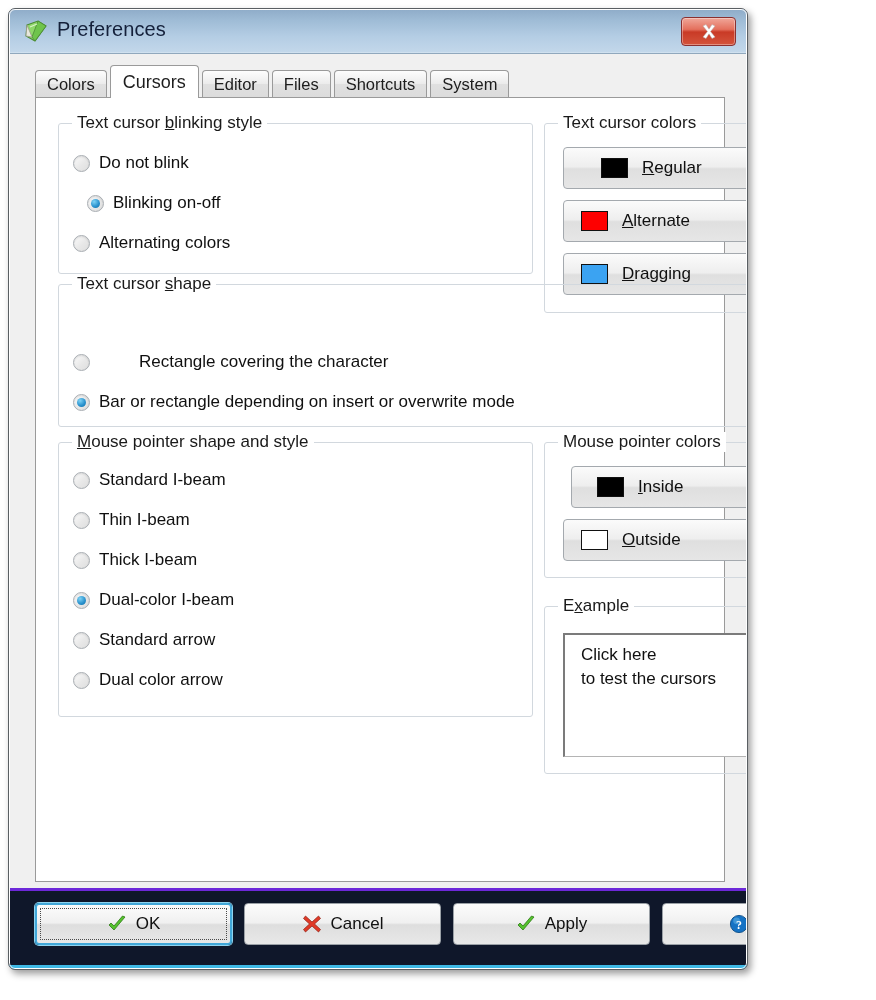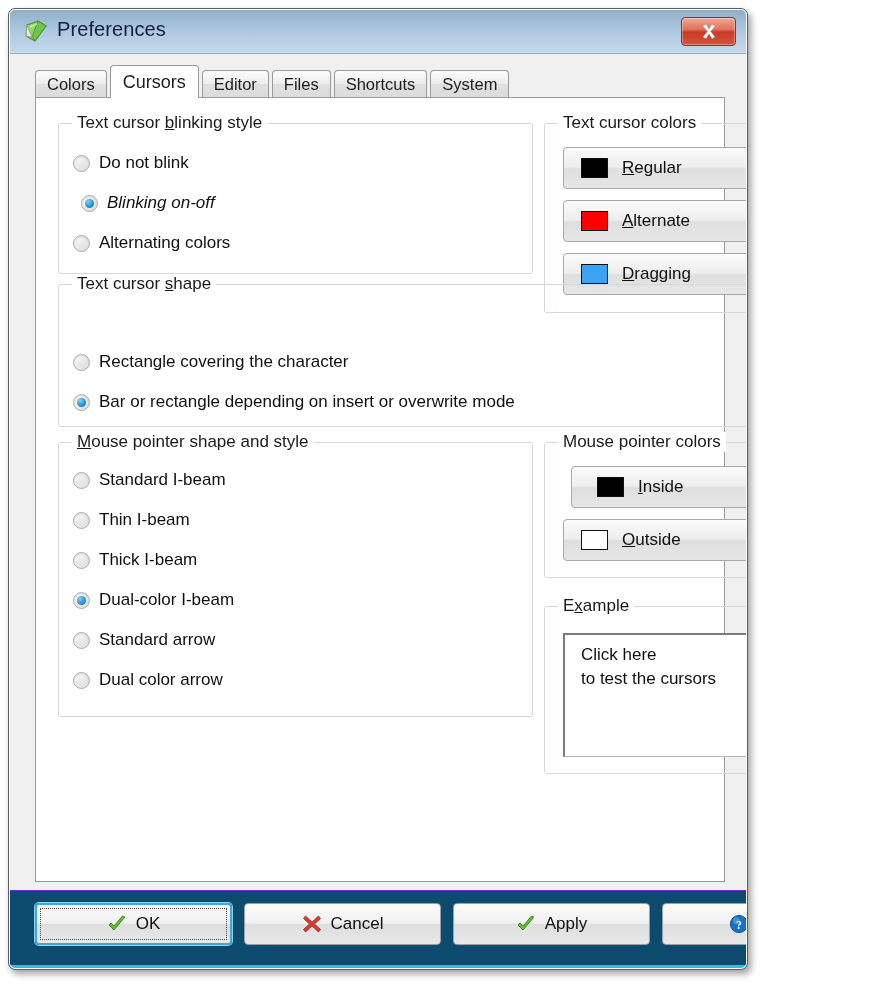--- a/index.html
+++ b/index.html
@@ -220,22 +220,22 @@
     line-height: 24px;
     white-space: nowrap;
   }
 
   
   #footer {
     position: absolute;
     left: 0; right: 0;
     bottom: 0;
     height: 78px;
-    border-top: 1px solid #6d28d9;
-    background: #0c4a6e;
+    border-top: 3px solid #6d28d9;
+    background: #0f172a;
   }
   #footer-blue {
     position: absolute;
     left: 0; right: 0; bottom: 0;
     height: 4px;
     background: #3eb8e5;
   }
   .footer-btn {
     position: absolute;
     top: 12px;
@@ -299,49 +299,49 @@
   </div>
 
   <div id="content">
 
     <div class="group" style="left:22px; top:25px; width:475px; height:151px;">
       <div class="group-title"><span>Text cursor </span><span class="acc">b</span><span>linking style</span></div>
       <div class="radio-row" style="left:14px; top:29px;">
         <span class="radio"></span>
         <span class="radio-label">Do not blink</span>
       </div>
-      <div class="radio-row" style="left:22px; top:69px;font-style:italic;">
+      <div class="radio-row" style="left:28px; top:69px;">
         <span class="radio checked"></span>
         <span class="radio-label">Blinking on-off</span>
       </div>
       <div class="radio-row" style="left:14px; top:109px;">
         <span class="radio"></span>
         <span class="radio-label">Alternating colors</span>
       </div>
     </div>
 
     <div class="group" style="left:508px; top:25px; width:271px; height:190px;">
       <div class="group-title">Text cursor colors</div>
-      <div class="color-btn" style="left:18px; top:23px; width:233px;">
+      <div class="color-btn" style="left:18px; top:23px; width:233px;padding-left:20px;">
         <span class="swatch" style="background:#000000;"></span>
         <span class="color-btn-label"><span class="acc">R</span><span>egular</span></span>
       </div>
       <div class="color-btn" style="left:18px; top:76px; width:233px;">
         <span class="swatch" style="background:#fe0000;"></span>
         <span class="color-btn-label"><span class="acc">A</span><span>lternate</span></span>
       </div>
       <div class="color-btn" style="left:18px; top:129px; width:233px;">
         <span class="swatch" style="background:#3ba3f2;"></span>
         <span class="color-btn-label"><span class="acc">D</span><span>ragging</span></span>
       </div>
     </div>
 
     <div class="group" style="left:22px; top:186px; width:757px; height:143px;">
       <div class="group-title"><span>Text cursor </span><span class="acc">s</span><span>hape</span></div>
-      <div class="radio-row" style="left:14px; top:67px;">
+      <div class="radio-row" style="left:14px; top:67px;gap:40px;">
         <span class="radio"></span>
         <span class="radio-label">Rectangle covering the character</span>
       </div>
       <div class="radio-row" style="left:14px; top:107px;">
         <span class="radio checked"></span>
         <span class="radio-label">Bar or rectangle depending on insert or overwrite mode</span>
       </div>
     </div>
 
     <div class="group" style="left:22px; top:344px; width:475px; height:275px;">

